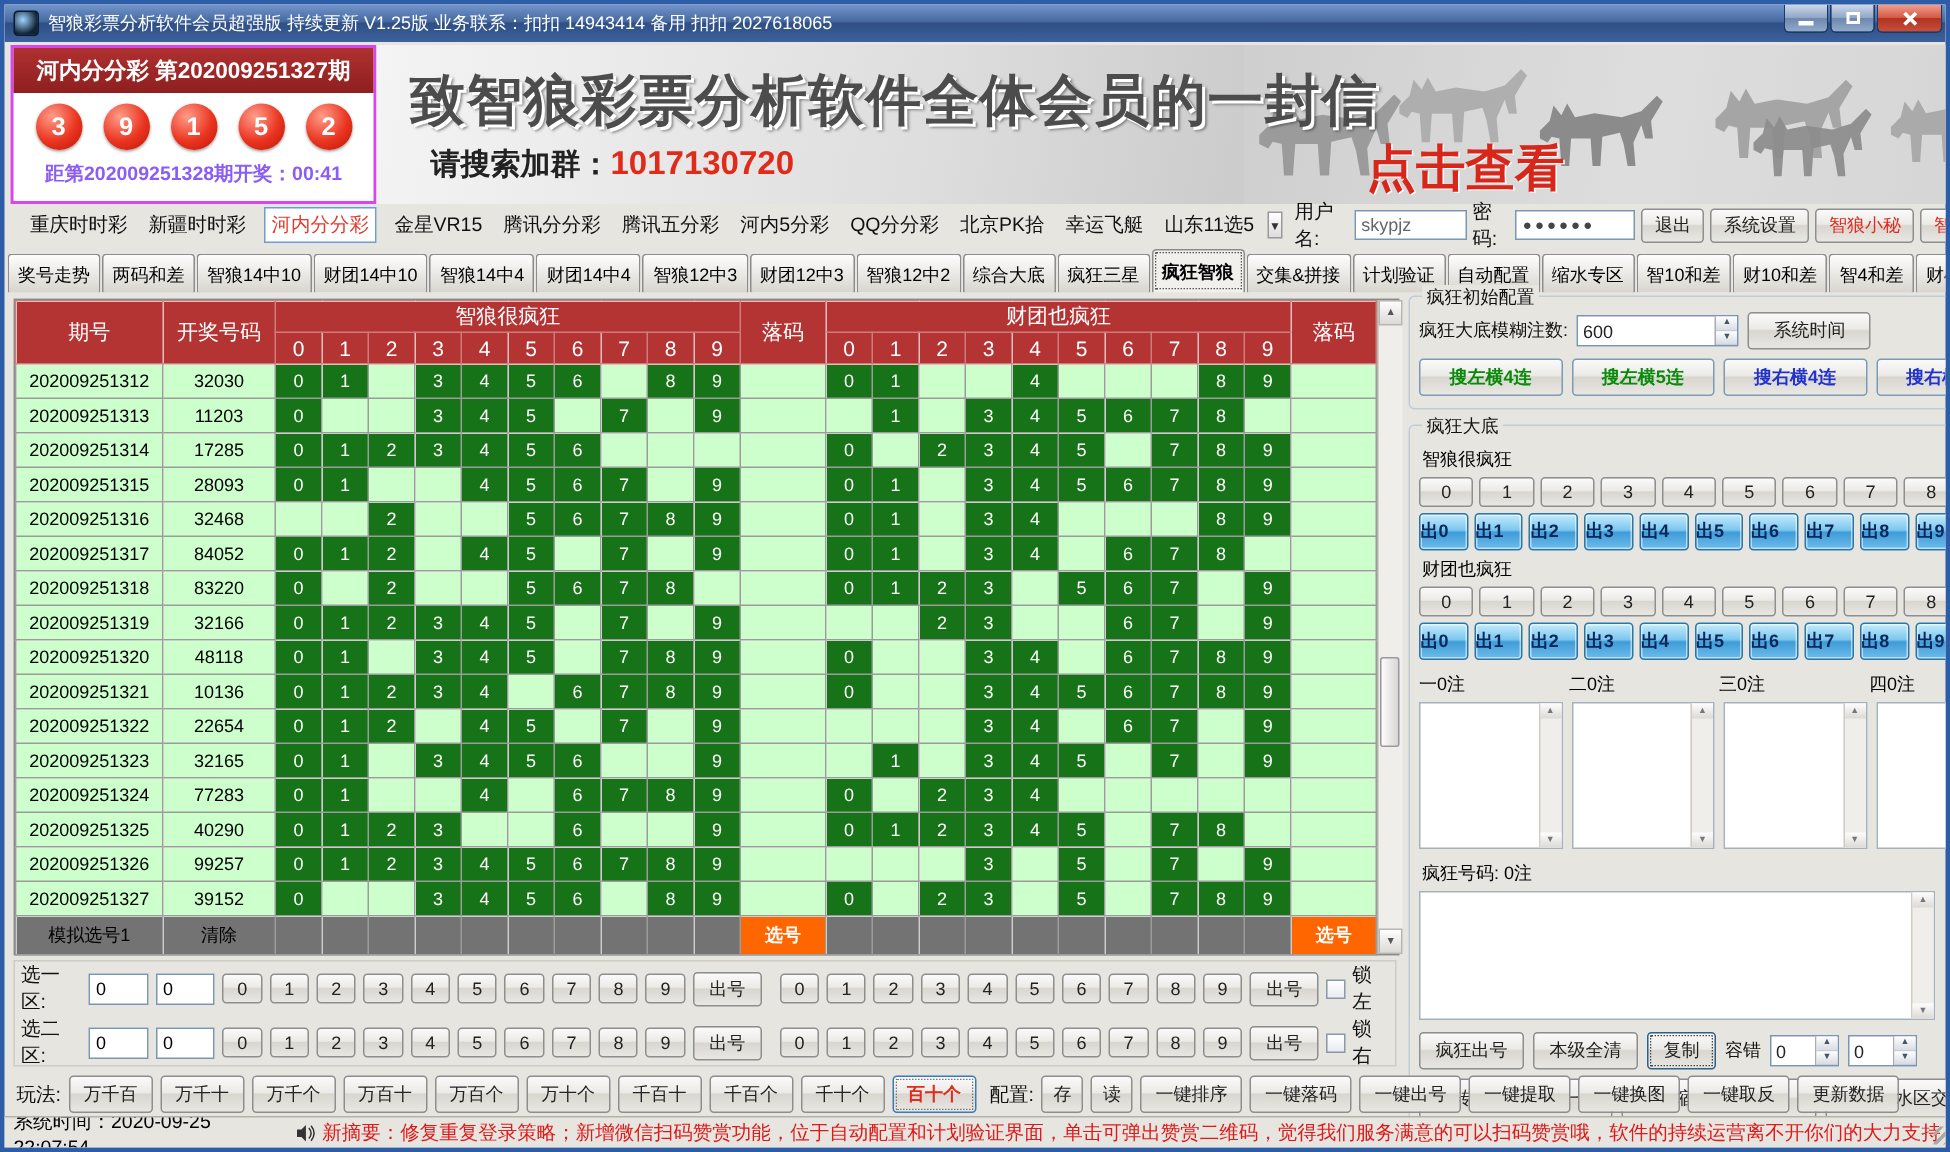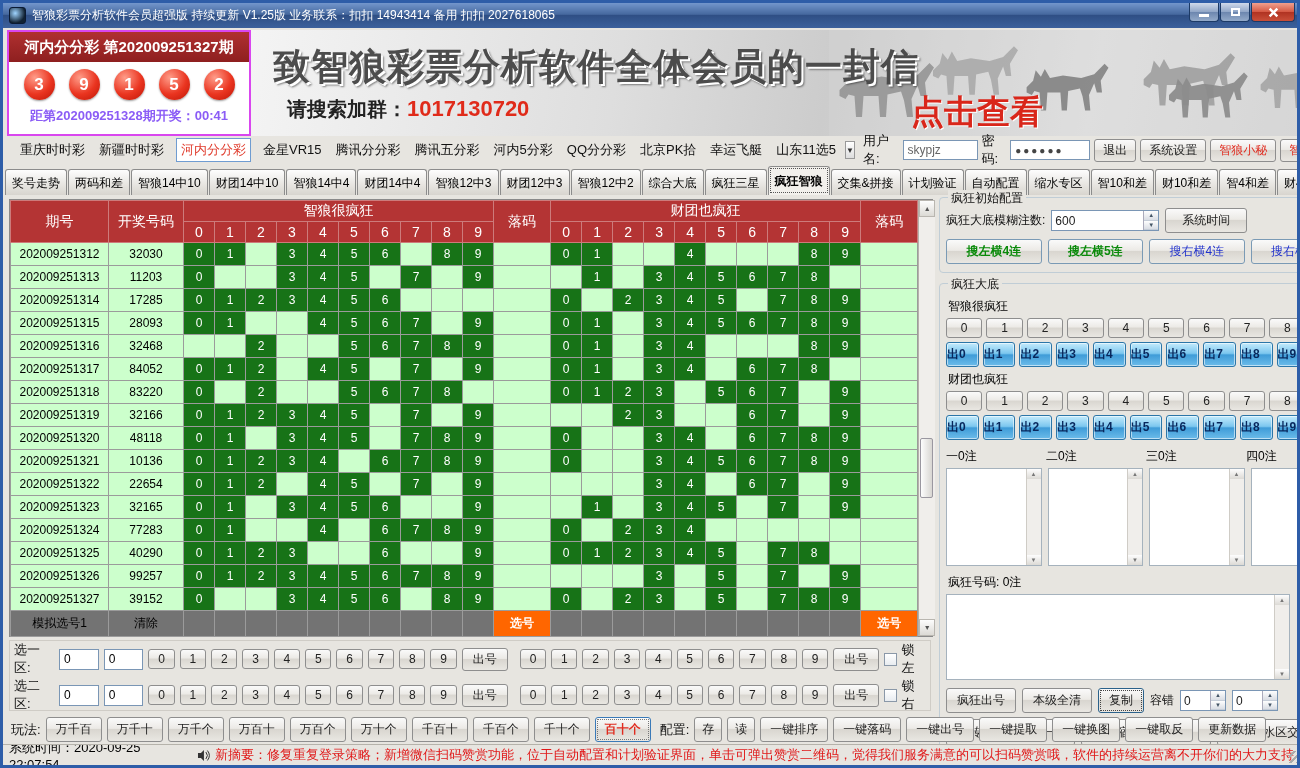--- a/index.html
+++ b/index.html
@@ -86,21 +86,21 @@
   .gb-title { position:absolute; top:-8px; left:8px; background:#e7e5e0; padding:0 3px; font-size:12px; color:#111; }
   .frow { display:flex; align-items:center; gap:6px; margin-bottom:6px; }
   .spin { display:flex; border:1px solid #7a96b5; background:#fff; height:21px; align-items:stretch; }
   .spin .val { flex:1; font-size:12px; color:#222; display:flex; align-items:center; padding:0 3px; }
   .spin .arrows { width:15px; display:flex; flex-direction:column; border-left:1px solid #aab; }
   .spin .arrows div { flex:1; font-size:6px; color:#456; display:flex; align-items:center; justify-content:center;
     background:linear-gradient(#fefefe,#d9dde4); border-bottom:1px solid #c5cdd8;}
   .btn { border:1px solid #8e8e8e; border-radius:3px; padding:2px 8px; font-size:12px; color:#222;
     background:linear-gradient(#fafafa,#eceae6 45%,#d9d6d0 50%,#e9e7e2); text-align:center; white-space:nowrap;}
   .btn.green { color:#0a8a0a; font-weight:bold; border-color:#7a9ab5; }
-  .btn.bluetx { color:#2233cc; font-weight:normal; border-color:#7a9ab5; }
+  .btn.bluetx { color:#2233cc; font-weight:bold; border-color:#7a9ab5; }
   .btn.red { color:#e02b1f; }
   .btn.focus { outline:1px dotted #444; outline-offset:-3px; border-color:#2c628b; }
   .digit-btn { width:29px; padding:2px 0; }
   .chu-btn { flex:1; padding:3px 0; font-weight:bold; color:#08275c;
     background:linear-gradient(#c4ebfc,#7cc7ef 45%,#3f9cd8 52%,#6cbcea); border:1px solid #2c76a8;
     box-shadow:inset 0 0 0 1px rgba(255,255,255,.55); border-radius:3px; }
   .sec-title { margin:4px 0 3px 2px; }
   .drow { display:flex; gap:4px; margin-bottom:4px; }
   .note-labels { display:flex; margin:8px 0 3px; }
   .note-labels span { width:25%; }

